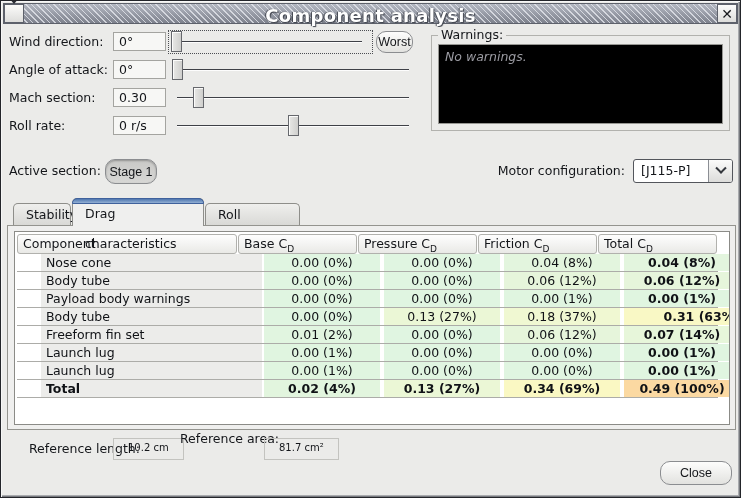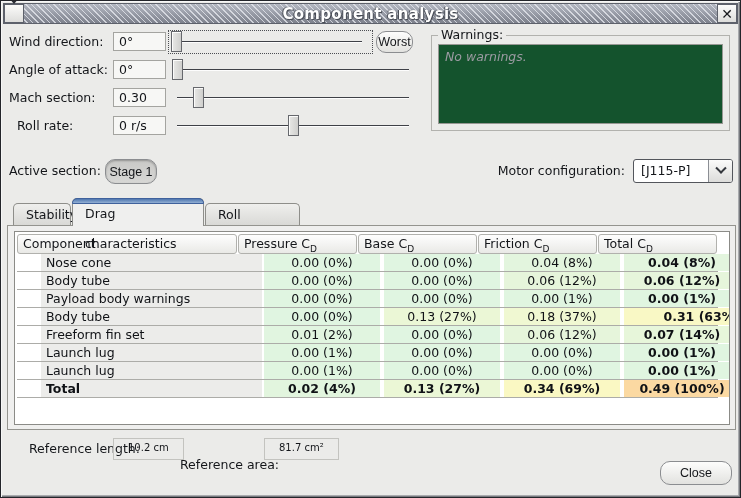--- a/index.html
+++ b/index.html
@@ -12,21 +12,21 @@
   
   .titlebar {
     position:absolute; left:2px; right:2px; top:2px; height:21px;
     background:
       repeating-linear-gradient(45deg, rgba(233,235,241,0.75) 0 1px, rgba(0,0,0,0) 1px 4px),
       linear-gradient(180deg,#b4b8c2 0%,#9599a4 55%,#7e828d 100%);
     border:1px solid #5d616b;
   }
   .title-text {
     position:absolute; left:0; right:0; top:1px; text-align:center;
-    font-size:15px; font-weight:bold; color:#ffffff; letter-spacing:0.3px;
+    font-size:18px; font-weight:bold; color:#ffffff; letter-spacing:0.3px;
     text-shadow: 1px 1px 1px #3f434c, -1px 0 1px #3f434c;
   }
   .tb-btn {
     position:absolute; top:0; width:20px; height:19px; background:linear-gradient(#fbfbfa,#dddddb);
     border:1px solid #5d616b; display:flex; align-items:center; justify-content:center; cursor:pointer;
   }
   .menu-btn { left:0; }
   .close-btn { right:0; font-size:14px; font-weight:bold; color:#16181c; line-height:1; }
   .menu-glyph { display:block; width:10px; }
   .menu-glyph .bar { height:2px; background:#2a2d34; margin-bottom:2px; }
@@ -50,21 +50,21 @@
     border:1px solid #8b8d90; border-radius:10px; font-size:12.5px; color:#14161a;
     display:flex; align-items:center; justify-content:center; cursor:pointer;
   }
   .toggle-pressed {
     background:linear-gradient(#c9c9c7,#d7d7d5);
     box-shadow: inset 0 1px 2px rgba(0,0,0,0.28);
   }
   
   .warn-group { position:absolute; left:430px; top:34px; width:299px; height:96px; border:1px solid #b2b2ae; }
   .warn-title { position:absolute; left:6px; top:-9px; background:#ebebe9; padding:0 3px; font-size:12.5px; color:#14161a; }
-  .warn-list { position:absolute; left:6px; right:6px; top:8px; bottom:6px; background:#14532d; border:1px solid #979793; }
+  .warn-list { position:absolute; left:6px; right:6px; top:8px; bottom:6px; background:#000000; border:1px solid #979793; }
   .warn-empty { font-style:italic; color:#9b9ba2; font-size:12.5px; padding:4px 6px; }
   
   .combo { position:absolute; left:632px; top:158px; width:100px; height:24px; background:#ffffff; border:1px solid #53565c; border-radius:3px; cursor:pointer; }
   .combo-value { position:absolute; left:7px; top:3px; font-size:12.5px; color:#14161a; }
   .combo-arrow {
     position:absolute; right:0; top:0; bottom:0; width:24px;
     background:linear-gradient(#fbfbfa,#dcdcda); border-left:1px solid #8b8e94; border-radius:0 2px 2px 0;
     display:flex; align-items:center; justify-content:center;
   }
   .chev { width:8px; height:8px; border-right:2.5px solid #34373d; border-bottom:2.5px solid #34373d; transform:rotate(45deg) translate(-2px,-2px); }
@@ -129,21 +129,21 @@
     <div class="thumb" style="left:-5px;"></div>
   </div>
 
   <div class="ctl-label" style="top:87px;">Mach section:</div>
   <div class="ctl-field" style="top:87px;">0.30</div>
   <div class="slider" style="left:176px; top:85px; width:232px;">
     <div class="track"></div>
     <div class="thumb" style="left:16px;"></div>
   </div>
 
-  <div class="ctl-label" style="top:115px;margin-left:8px;">Roll rate:</div>
+  <div class="ctl-label" style="top:115px;">Roll rate:</div>
   <div class="ctl-field" style="top:115px;">0 r/s</div>
   <div class="slider" style="left:176px; top:113px; width:232px;">
     <div class="track"></div>
     <div class="thumb" style="left:111px;"></div>
   </div>
 
   <div class="warn-group">
     <div class="warn-title">Warnings:</div>
     <div class="warn-list">
       <div class="warn-empty">No warnings.</div>
@@ -166,22 +166,22 @@
     <div class="tab-strip"></div>
     <span>Drag characteristics</span>
   </div>
   <div class="tab" style="left:204px; width:95px;">Roll dynamics</div>
 
   <div class="tabpanel">
     <div class="scrollpane">
       <div class="tbl">
         <div class="thead">
           <div class="th"><span>Component</span><sub></sub></div>
+          <div class="th"><span>Base C</span><sub>D</sub></div>
           <div class="th"><span>Pressure C</span><sub>D</sub></div>
-          <div class="th"><span>Base C</span><sub>D</sub></div>
           <div class="th"><span>Friction C</span><sub>D</sub></div>
           <div class="th"><span>Total C</span><sub>D</sub></div>
         </div>
 
         <div class="trow">
           <div class="td comp">Nose cone</div>
           <div class="td val" style="background: rgb(224, 245, 225);">0.00 (0%)</div>
           <div class="td val" style="background: rgb(224, 245, 225);">0.00 (0%)</div>
           <div class="td val" style="background: rgb(227, 245, 222);">0.04 (8%)</div>
           <div class="td val" style="font-weight: bold; background: rgb(227, 245, 222);">0.04 (8%)</div>
@@ -241,18 +241,18 @@
           <div class="td val" style="background: rgb(235, 247, 214);">0.13 (27%)</div>
           <div class="td val" style="background: rgb(250, 248, 195);">0.34 (69%)</div>
           <div class="td val" style="background: rgb(251, 217, 162);">0.49 (100%)</div>
         </div>
       </div>
     </div>
   </div>
 
   <div class="foot-label" style="left:28px; top:438px;">Reference length:</div>
   <div class="foot-box" style="left:112px; top:437px;">10.2 cm</div>
-  <div class="foot-label" style="left:179px; top:454px;">Reference area:</div>
+  <div class="foot-label" style="left:179px; top:428px;">Reference area:</div>
   <div class="foot-box" style="left:263px; top:437px;">81.7 cm²</div>
 
   <button class="gtk-btn" style="left:659px; top:460px; width:72px; height:24px;">Close</button>
 
 </div>
 
 </body></html>

